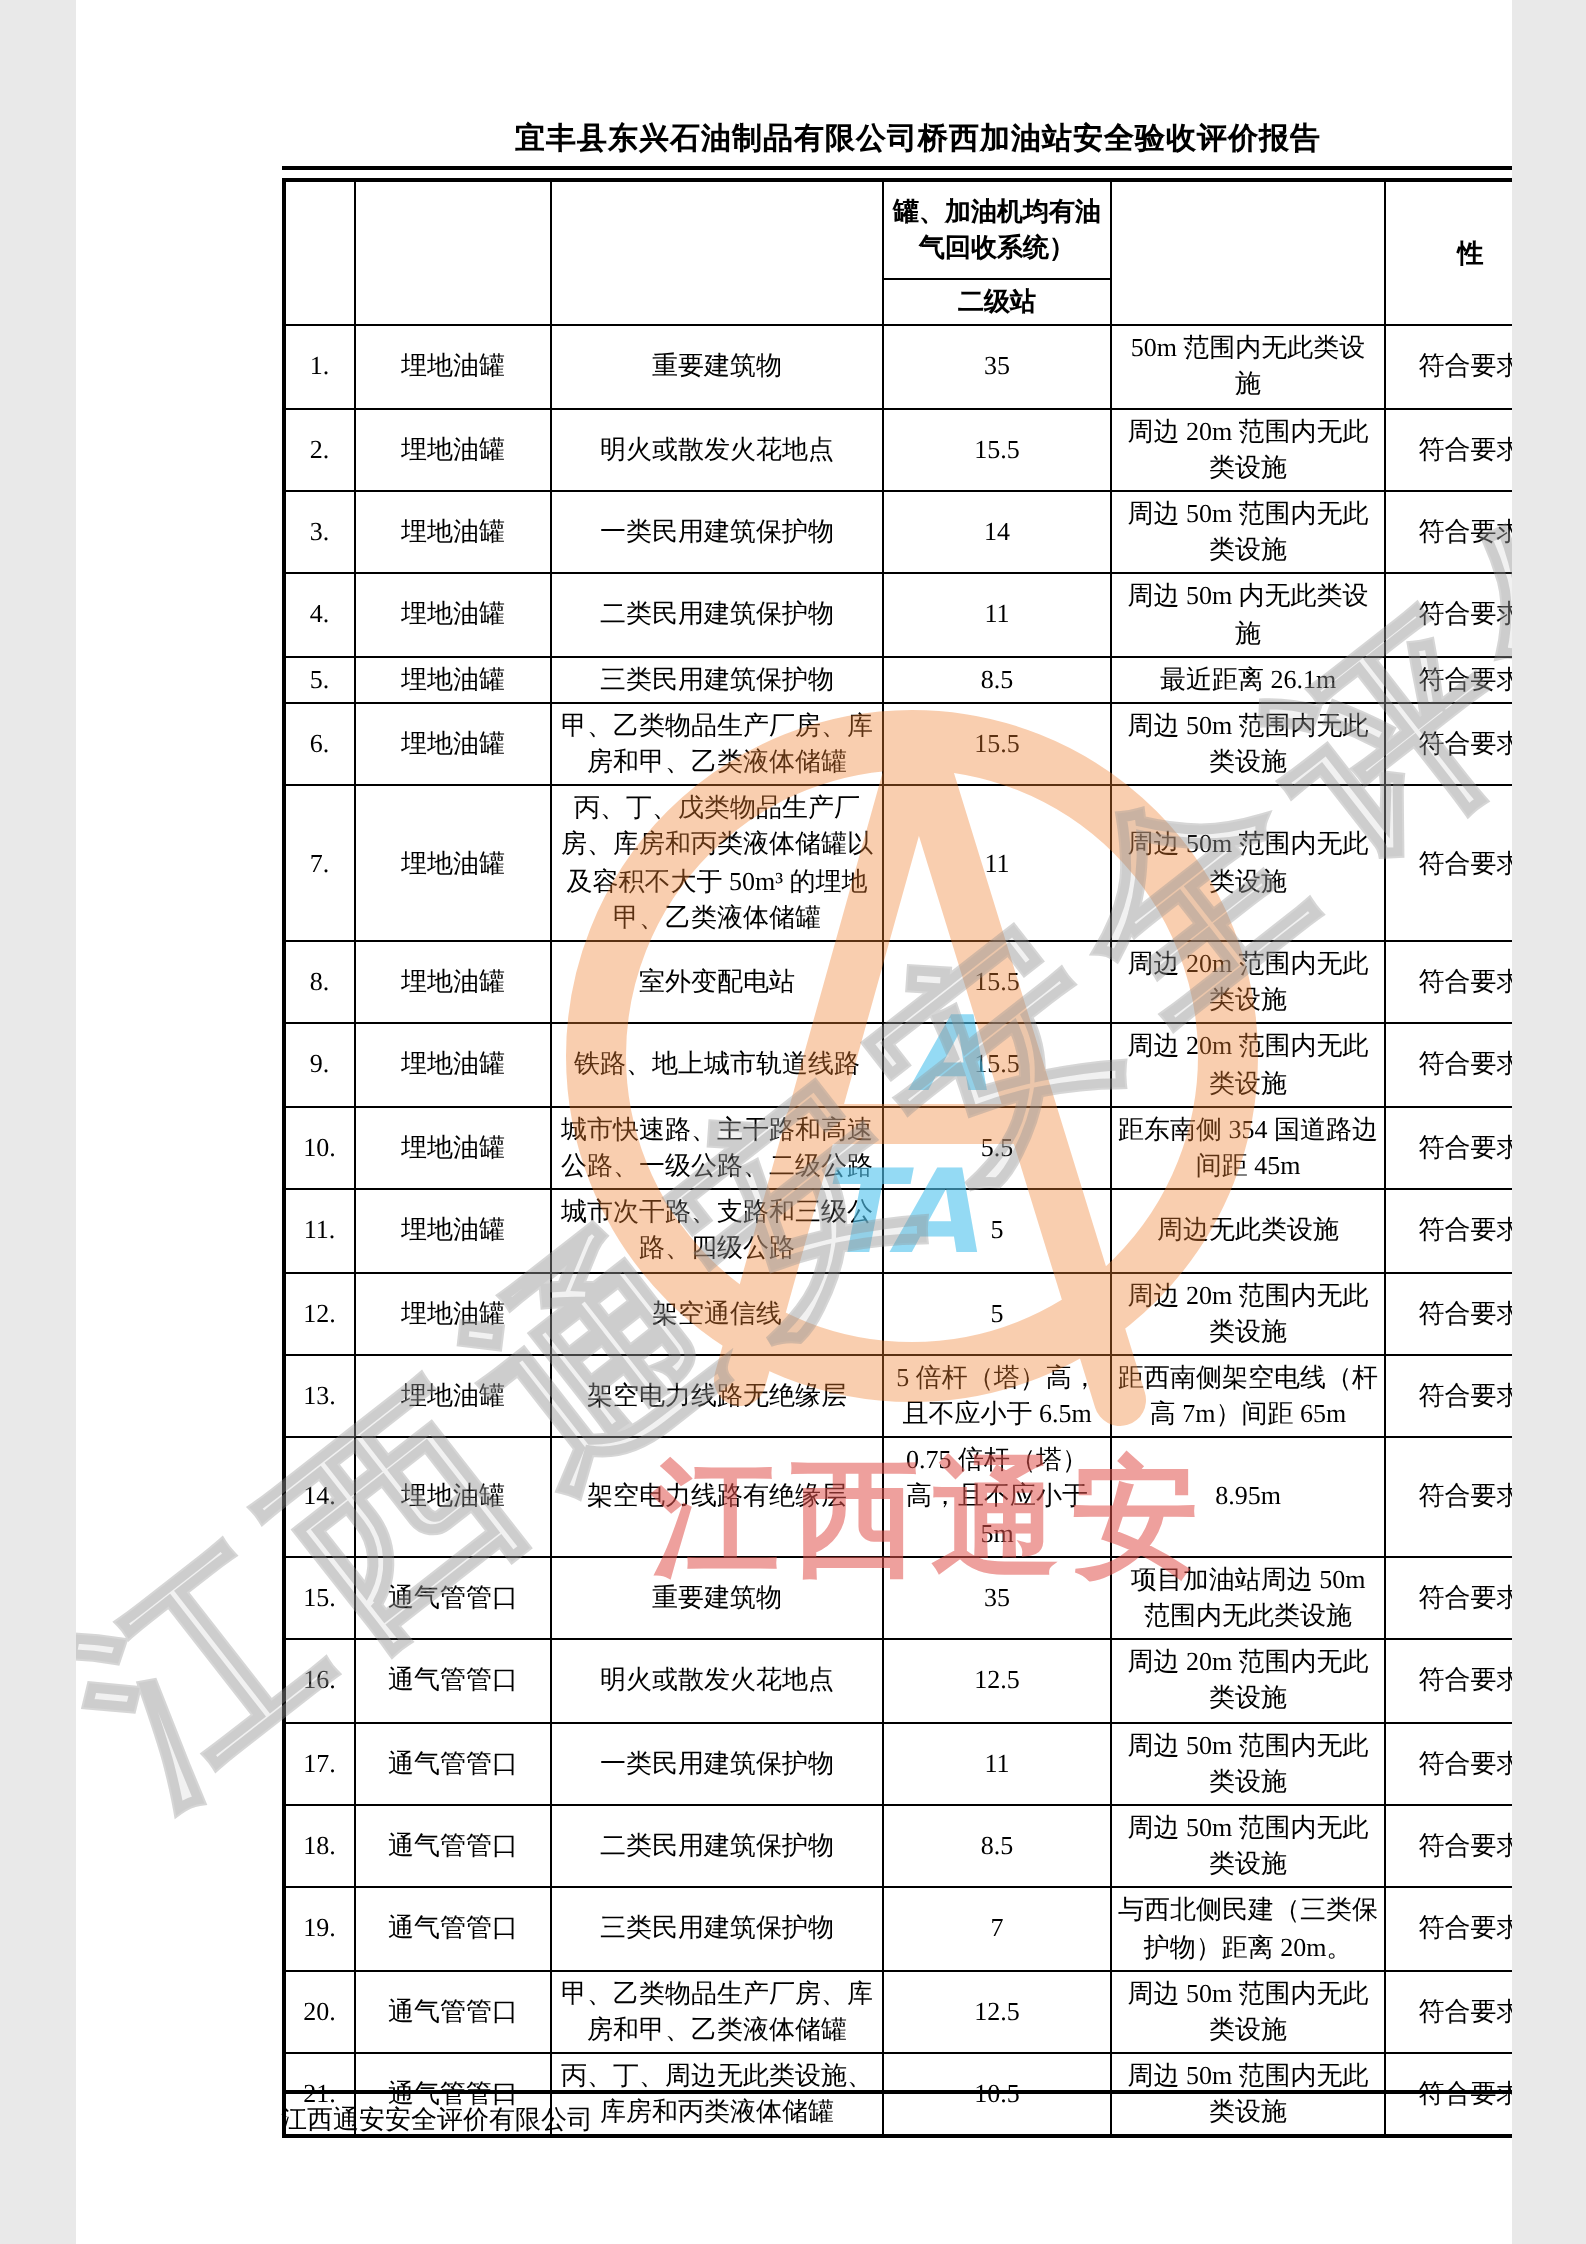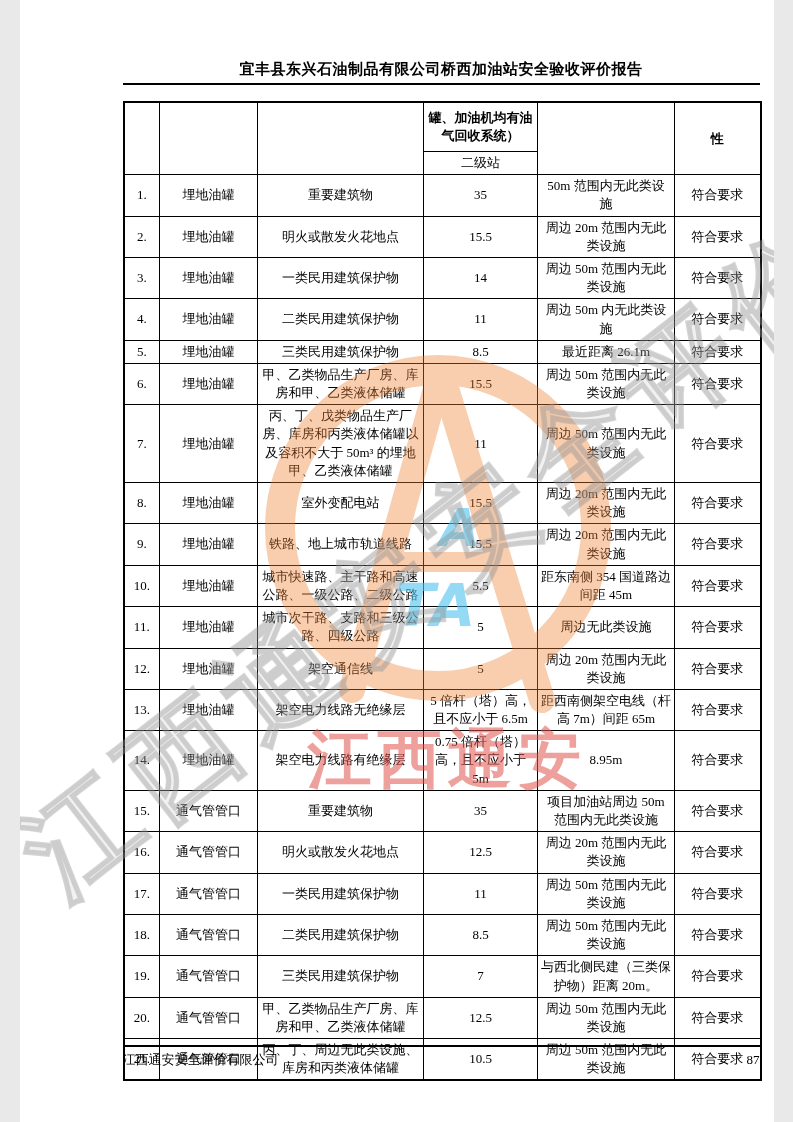--- a/index.html
+++ b/index.html
@@ -1,44 +1,43 @@
 <!DOCTYPE html>
 <html><head>
 <meta charset="utf-8">
 <style>
   html,body { margin:0; padding:0; background:#e9e9e9; }
   .page {
     position:relative; width:718px; height:1122px; margin:0 auto;
     background:#ffffff; overflow:hidden;
     font-family:"Liberation Serif","DejaVu Serif",serif;
     color:#000;
-    padding-left:36px;
   }
   .content { position:absolute; left:103px; top:0; width:637px; }
   .doc-title {
     margin-top:60px; text-align:center;
     font-size:15px; font-weight:bold; letter-spacing:0.5px;
     font-family:"Liberation Serif","DejaVu Serif",serif;
   }
   .title-rule { border:none; border-top:2px solid #000; margin:4px 0 0 0; }
 
   table.main {
-    margin-top:16px; border-collapse:collapse; width:637px;
+    margin-top:4px; border-collapse:collapse; width:637px;
     table-layout:fixed; border:2px solid #000;
   }
   table.main td {
     border:1px solid #000; font-size:13px; line-height:1.4;
     padding:2px 3px; text-align:center; vertical-align:middle;
     overflow-wrap:break-word;
   }
   col.w-num{width:36px} col.w-obj{width:98px} col.w-item{width:166px}
   col.w-std{width:114px} col.w-act{width:137px} col.w-conf{width:86px}
 
   td.hdr-tank { font-weight:bold; text-align:left; vertical-align:top; height:44px; padding:2px 5px; }
-  td.hdr-sub  { font-weight:normal; height:18px; padding:1px 3px; }
+  td.hdr-sub  { font-weight:bold; height:18px; padding:1px 3px; }
   td.hdr-conf { font-weight:bold; vertical-align:top; }
 
   .c-num { }
 
   .footer {
     position:absolute; left:103px; top:1045px; width:637px;
     border-top:2px solid #000; padding-top:4px;
     display:flex; align-items:baseline; font-size:13px;
   }
   .footer .f-left  { flex:1; text-align:left; }

